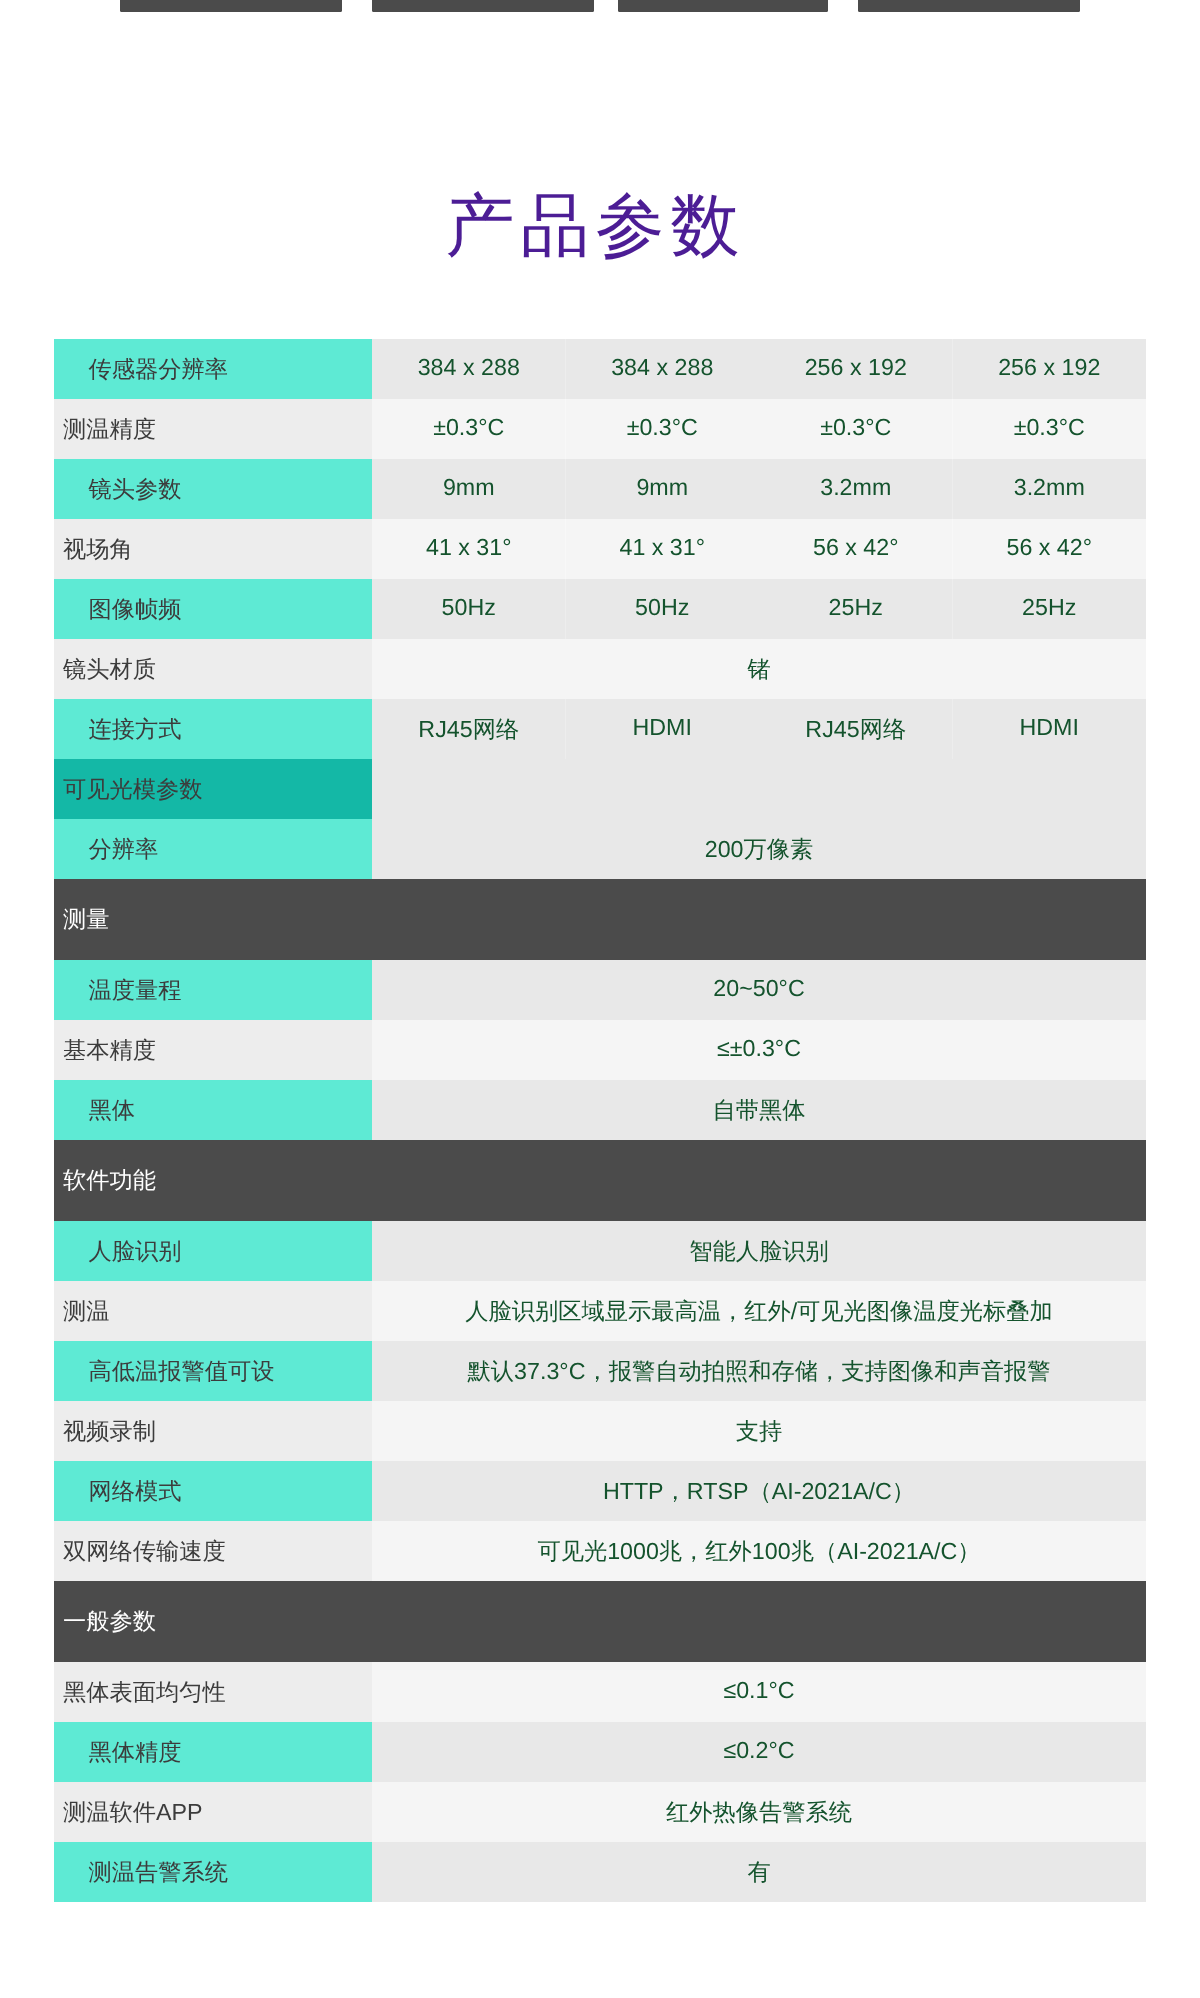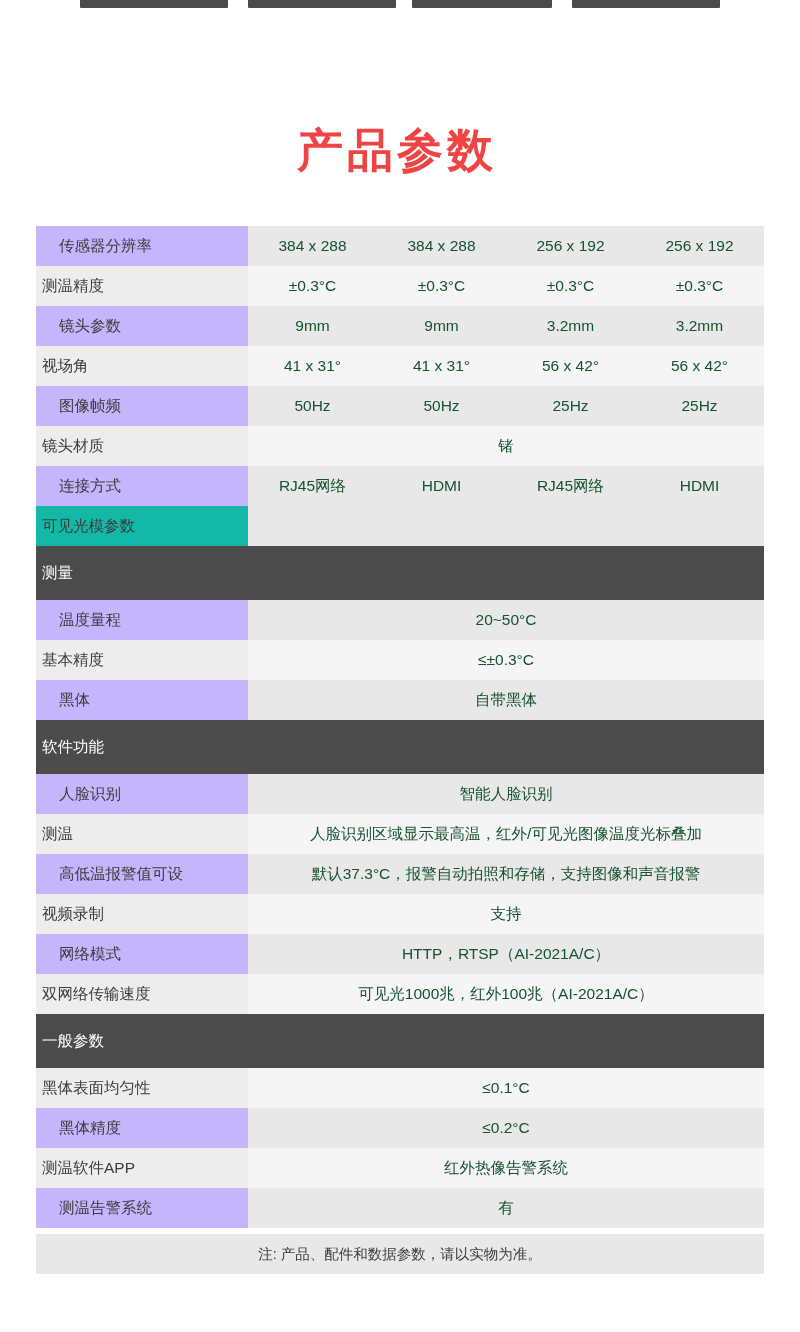--- a/index.html
+++ b/index.html
@@ -36,22 +36,22 @@
   .page {
     position: absolute;
     top: 10px;
     left: 0;
     width: 800px;
   }
 
   .title {
     text-align: center;
     font-size: 46px;
-    font-weight: bold;
-    color: #ef4444;
+    font-weight: normal;
+    color: #4c1d95;
     letter-spacing: 4px;
     margin: 110px 6px 44px 0;
     font-family: "DejaVu Sans", "Liberation Sans", sans-serif;
   }
 
   .table-wrap {
     margin: 0 36px;
   }
 
   table.spec {
@@ -98,21 +98,21 @@
   tr.section td {
     background: #4b4b4b;
     color: #ffffff;
     height: 54px;
   }
 
   
   tr.odd td { background: #e8e8e8; }
   tr.even td { background: #f5f5f5; }
 
-  tr.odd td.label { background: #c4b5fd; padding-left: 23px; }
+  tr.odd td.label { background: #5eead4; padding-left: 23px; }
   tr.even td.label { background: #ededed; }
 
   
   tr.subhead td.label { background: #14b8a6; margin-left: 28px; }
   tr.subhead td.val { background: #e8e8e8; }
 
   .note {
     margin-top: 6px;
     height: 40px;
     line-height: 40px;
@@ -185,20 +185,24 @@
             <td class="label">连接方式</td>
             <td class="val">RJ45网络</td>
             <td class="val">HDMI</td>
             <td class="val">RJ45网络</td>
             <td class="val">HDMI</td>
           </tr>
           <tr class="subhead">
             <td class="label">可见光模参数</td>
             <td class="val" colspan="4"></td>
           </tr>
+          <tr class="odd">
+            <td class="label">分辨率</td>
+            <td class="val" colspan="4">200万像素</td>
+          </tr>
           <tr class="section">
             <td class="label">测量</td>
             <td colspan="4"></td>
           </tr>
           <tr class="odd">
             <td class="label">温度量程</td>
             <td class="val" colspan="4">20~50°C</td>
           </tr>
           <tr class="even">
             <td class="label">基本精度</td>
@@ -251,17 +255,16 @@
           <tr class="even">
             <td class="label">测温软件APP</td>
             <td class="val" colspan="4">红外热像告警系统</td>
           </tr>
           <tr class="odd">
             <td class="label">测温告警系统</td>
             <td class="val" colspan="4">有</td>
           </tr>
         </tbody>
     </table>
-    <div class="note">注: 产品、配件和数据参数，请以实物为准。</div>
     <div class="spacer-bottom"></div>
   </div>
 
 </div>
 
 </body></html>

